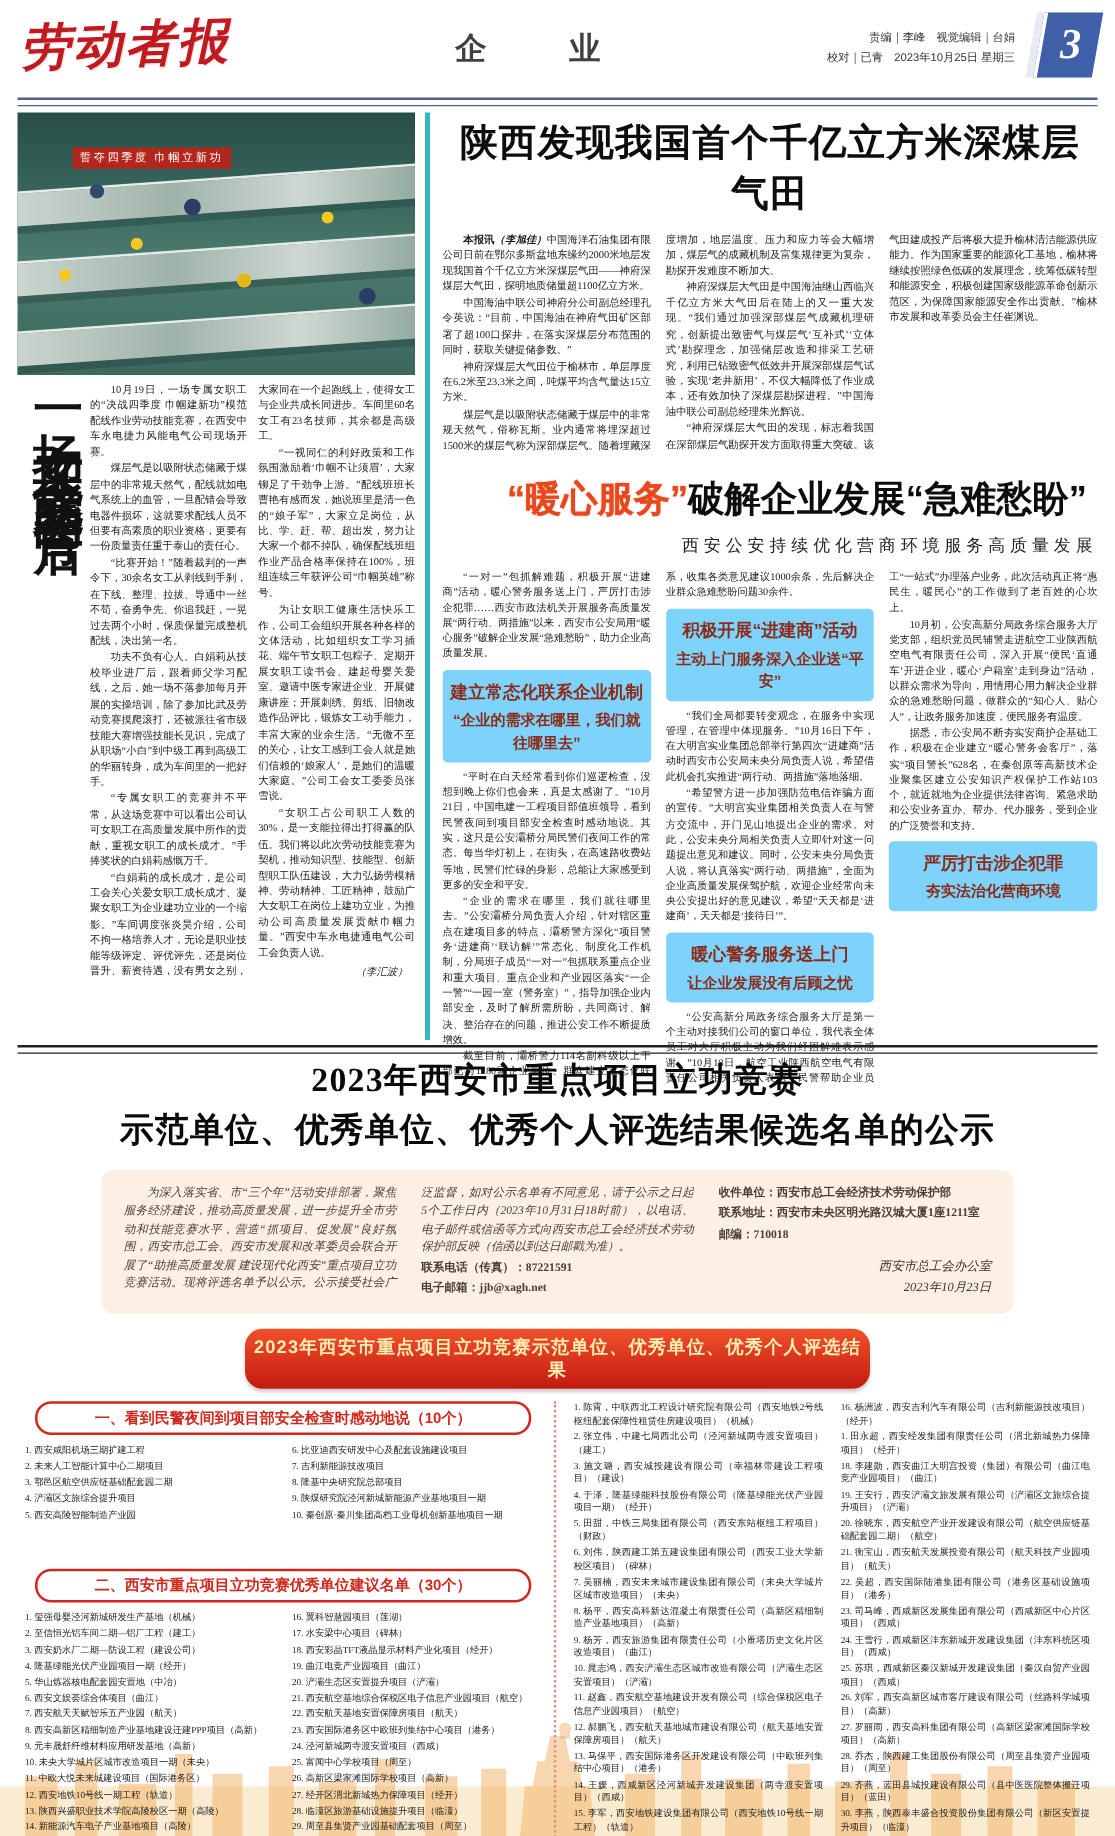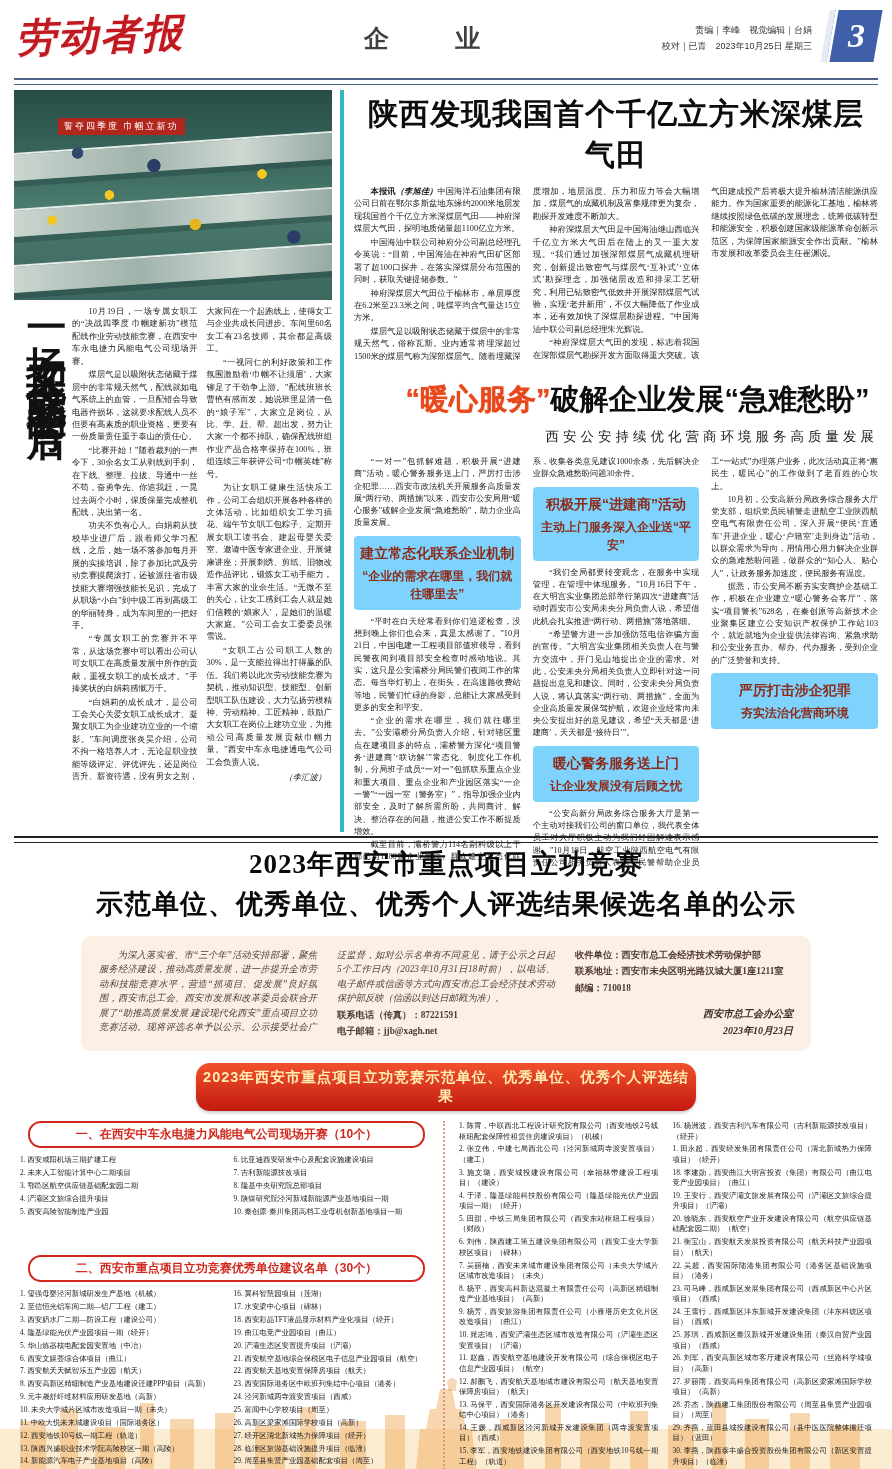--- a/index.html
+++ b/index.html
@@ -71,21 +71,21 @@
   .bottom{position:absolute;top:846px;left:0;right:0;bottom:0;}
   .ann-h1,.ann-h2{text-align:center;font-weight:bold;font-size:27px;color:#0a0a0a;
          font-family:"Liberation Serif",serif;letter-spacing:1px;}
   .ann-h2{margin-top:4px;}
   .ann-box{width:694px;margin:14px auto 0;background:#fcf0e4;border-radius:10px;
          padding:12px 18px;column-count:3;column-gap:20px;font-size:9.3px;line-height:1.55;
          font-style:italic;color:#4e3b33;text-align:justify;}
   .ann-box .contact{text-indent:0;margin-top:2px;}
   .ann-box .contact b{font-style:normal;font-weight:bold;}
   .signoff{text-align:right;font-style:italic;margin-top:10px;font-size:10px;line-height:1.7;
-         font-weight:bold;color:#3e2f29;}
+         font-weight:normal;color:#3e2f29;}
   .red-banner{width:500px;margin:12px auto 0;background:linear-gradient(180deg,#f0512b,#c21a10);
          border-radius:14px;color:#ffedb3;font-family:"Liberation Sans",sans-serif;font-weight:bold;
          font-size:14.5px;text-align:center;padding:5px 0;letter-spacing:1px;
          box-shadow:0 2px 3px #00000033;}
   .lists{display:flex;margin:10px 20px 0;height:396px;position:relative;z-index:2;}
   .list-col{flex:1;min-width:0;}
   .list-col.right{border-left:2px dotted #df9384;padding-left:14px;margin-left:10px;}
   .list-header{border:2px solid #d0281c;border-radius:13px;color:#d0281c;font-weight:bold;
          font-size:12px;text-align:center;padding:3px 6px;margin:0 8px 7px;
          font-family:"Liberation Sans",sans-serif;background:#fff;}
@@ -221,21 +221,21 @@
       <div class="signoff">
         <div>西安市总工会办公室</div>
         <div>2023年10月23日</div>
       </div>
     </div>
 
     <div class="red-banner">2023年西安市重点项目立功竞赛示范单位、优秀单位、优秀个人评选结果</div>
 
     <div class="lists">
       <div class="list-col">
-        <div class="list-header">一、在西安中车永电捷力风能电气公司现场开赛（10个）</div>
+        <div class="list-header">一、看到民警夜间到项目部安全检查时感动地说（10个）</div>
         <div class="list-items list1-items">
             <div class="item">1. 西安咸阳机场三期扩建工程</div>
             <div class="item">2. 未来人工智能计算中心二期项目</div>
             <div class="item">3. 鄠邑区航空供应链基础配套园二期</div>
             <div class="item">4. 浐灞区文旅综合提升项目</div>
             <div class="item">5. 西安高陵智能制造产业园</div>
             <div class="item">6. 比亚迪西安研发中心及配套设施建设项目</div>
             <div class="item">7. 吉利新能源技改项目</div>
             <div class="item">8. 隆基中央研究院总部项目</div>
             <div class="item">9. 陕煤研究院泾河新城新能源产业基地项目一期</div>

